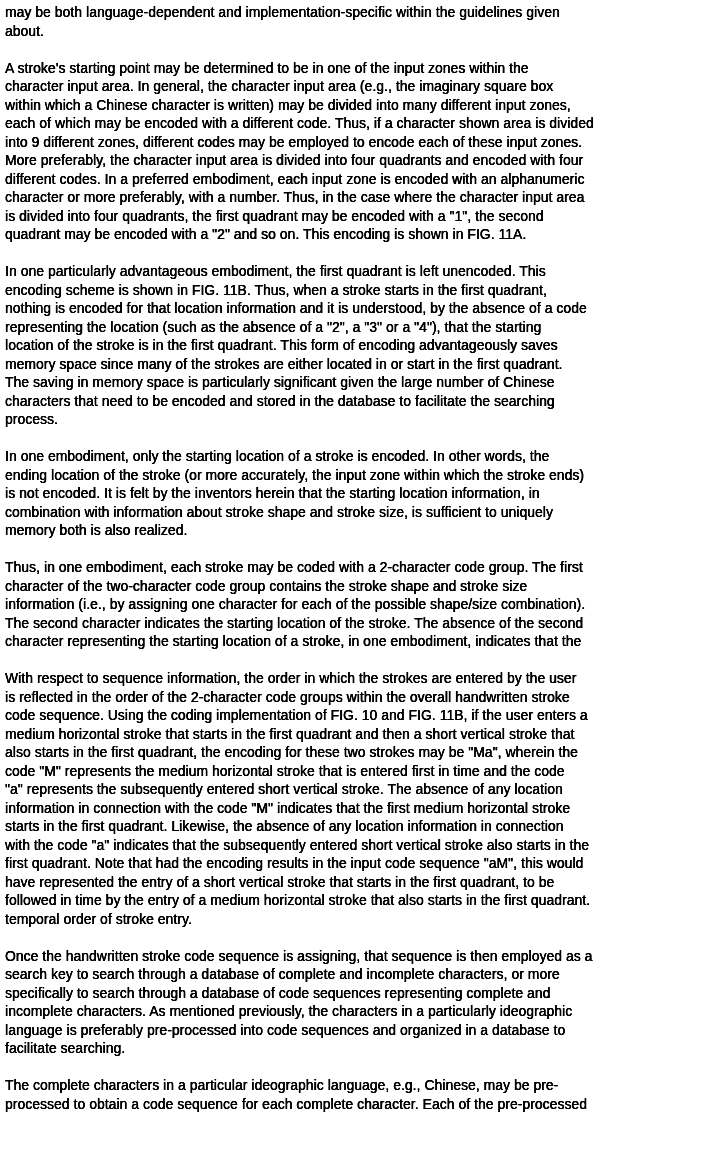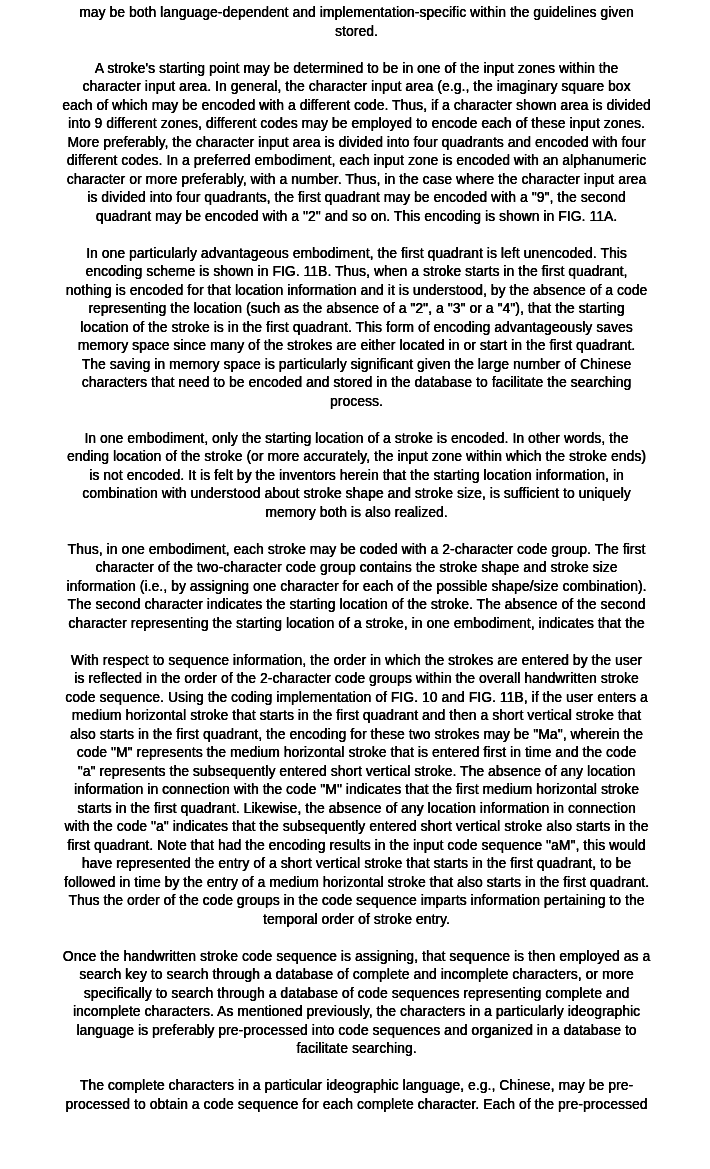--- a/index.html
+++ b/index.html
@@ -8,21 +8,20 @@
     background: #ffffff;
   }
   .page {
     position: relative;
     width: 710px;
     height: 1169px;
     background: #ffffff;
     overflow: hidden;
     box-sizing: border-box;
     padding: 4px 2px 0 5px;
-    text-align: center;
   }
   .doc-body {
     color: #000000;
     font-family: "Liberation Sans", "DejaVu Sans", sans-serif;
     font-size: 13.8px;
     font-weight: 400;
     
     text-shadow: 0 0 0.45px #000, 0.3px 0 0 #000;
     letter-spacing: 0.1px;
   }
@@ -38,49 +37,50 @@
     white-space: nowrap;
   }
 </style>
 </head>
 <body>
 
 <div class="page">
   <div class="doc-body" id="doc-body">
       <div class="paragraph">
         <div class="line">may be both language-dependent and implementation-specific within the guidelines given</div>
-        <div class="line">stored.</div>
+        <div class="line">about.</div>
       </div>
       <div class="paragraph">
         <div class="line">A stroke's starting point may be determined to be in one of the input zones within the</div>
         <div class="line">character input area. In general, the character input area (e.g., the imaginary square box</div>
+        <div class="line">within which a Chinese character is written) may be divided into many different input zones,</div>
         <div class="line">each of which may be encoded with a different code. Thus, if a character shown area is divided</div>
         <div class="line">into 9 different zones, different codes may be employed to encode each of these input zones.</div>
         <div class="line">More preferably, the character input area is divided into four quadrants and encoded with four</div>
         <div class="line">different codes. In a preferred embodiment, each input zone is encoded with an alphanumeric</div>
         <div class="line">character or more preferably, with a number. Thus, in the case where the character input area</div>
-        <div class="line">is divided into four quadrants, the first quadrant may be encoded with a "9", the second</div>
+        <div class="line">is divided into four quadrants, the first quadrant may be encoded with a "1", the second</div>
         <div class="line">quadrant may be encoded with a "2" and so on. This encoding is shown in FIG. 11A.</div>
       </div>
       <div class="paragraph">
         <div class="line">In one particularly advantageous embodiment, the first quadrant is left unencoded. This</div>
         <div class="line">encoding scheme is shown in FIG. 11B. Thus, when a stroke starts in the first quadrant,</div>
         <div class="line">nothing is encoded for that location information and it is understood, by the absence of a code</div>
         <div class="line">representing the location (such as the absence of a "2", a "3" or a "4"), that the starting</div>
         <div class="line">location of the stroke is in the first quadrant. This form of encoding advantageously saves</div>
         <div class="line">memory space since many of the strokes are either located in or start in the first quadrant.</div>
         <div class="line">The saving in memory space is particularly significant given the large number of Chinese</div>
         <div class="line">characters that need to be encoded and stored in the database to facilitate the searching</div>
         <div class="line">process.</div>
       </div>
       <div class="paragraph">
         <div class="line">In one embodiment, only the starting location of a stroke is encoded. In other words, the</div>
         <div class="line">ending location of the stroke (or more accurately, the input zone within which the stroke ends)</div>
         <div class="line">is not encoded. It is felt by the inventors herein that the starting location information, in</div>
-        <div class="line">combination with understood about stroke shape and stroke size, is sufficient to uniquely</div>
+        <div class="line">combination with information about stroke shape and stroke size, is sufficient to uniquely</div>
         <div class="line">memory both is also realized.</div>
       </div>
       <div class="paragraph">
         <div class="line">Thus, in one embodiment, each stroke may be coded with a 2-character code group. The first</div>
         <div class="line">character of the two-character code group contains the stroke shape and stroke size</div>
         <div class="line">information (i.e., by assigning one character for each of the possible shape/size combination).</div>
         <div class="line">The second character indicates the starting location of the stroke. The absence of the second</div>
         <div class="line">character representing the starting location of a stroke, in one embodiment, indicates that the</div>
       </div>
       <div class="paragraph">
@@ -90,21 +90,20 @@
         <div class="line">medium horizontal stroke that starts in the first quadrant and then a short vertical stroke that</div>
         <div class="line">also starts in the first quadrant, the encoding for these two strokes may be "Ma", wherein the</div>
         <div class="line">code "M" represents the medium horizontal stroke that is entered first in time and the code</div>
         <div class="line">"a" represents the subsequently entered short vertical stroke. The absence of any location</div>
         <div class="line">information in connection with the code "M" indicates that the first medium horizontal stroke</div>
         <div class="line">starts in the first quadrant. Likewise, the absence of any location information in connection</div>
         <div class="line">with the code "a" indicates that the subsequently entered short vertical stroke also starts in the</div>
         <div class="line">first quadrant. Note that had the encoding results in the input code sequence "aM", this would</div>
         <div class="line">have represented the entry of a short vertical stroke that starts in the first quadrant, to be</div>
         <div class="line">followed in time by the entry of a medium horizontal stroke that also starts in the first quadrant.</div>
-        <div class="line">Thus the order of the code groups in the code sequence imparts information pertaining to the</div>
         <div class="line">temporal order of stroke entry.</div>
       </div>
       <div class="paragraph">
         <div class="line">Once the handwritten stroke code sequence is assigning, that sequence is then employed as a</div>
         <div class="line">search key to search through a database of complete and incomplete characters, or more</div>
         <div class="line">specifically to search through a database of code sequences representing complete and</div>
         <div class="line">incomplete characters. As mentioned previously, the characters in a particularly ideographic</div>
         <div class="line">language is preferably pre-processed into code sequences and organized in a database to</div>
         <div class="line">facilitate searching.</div>
       </div>

